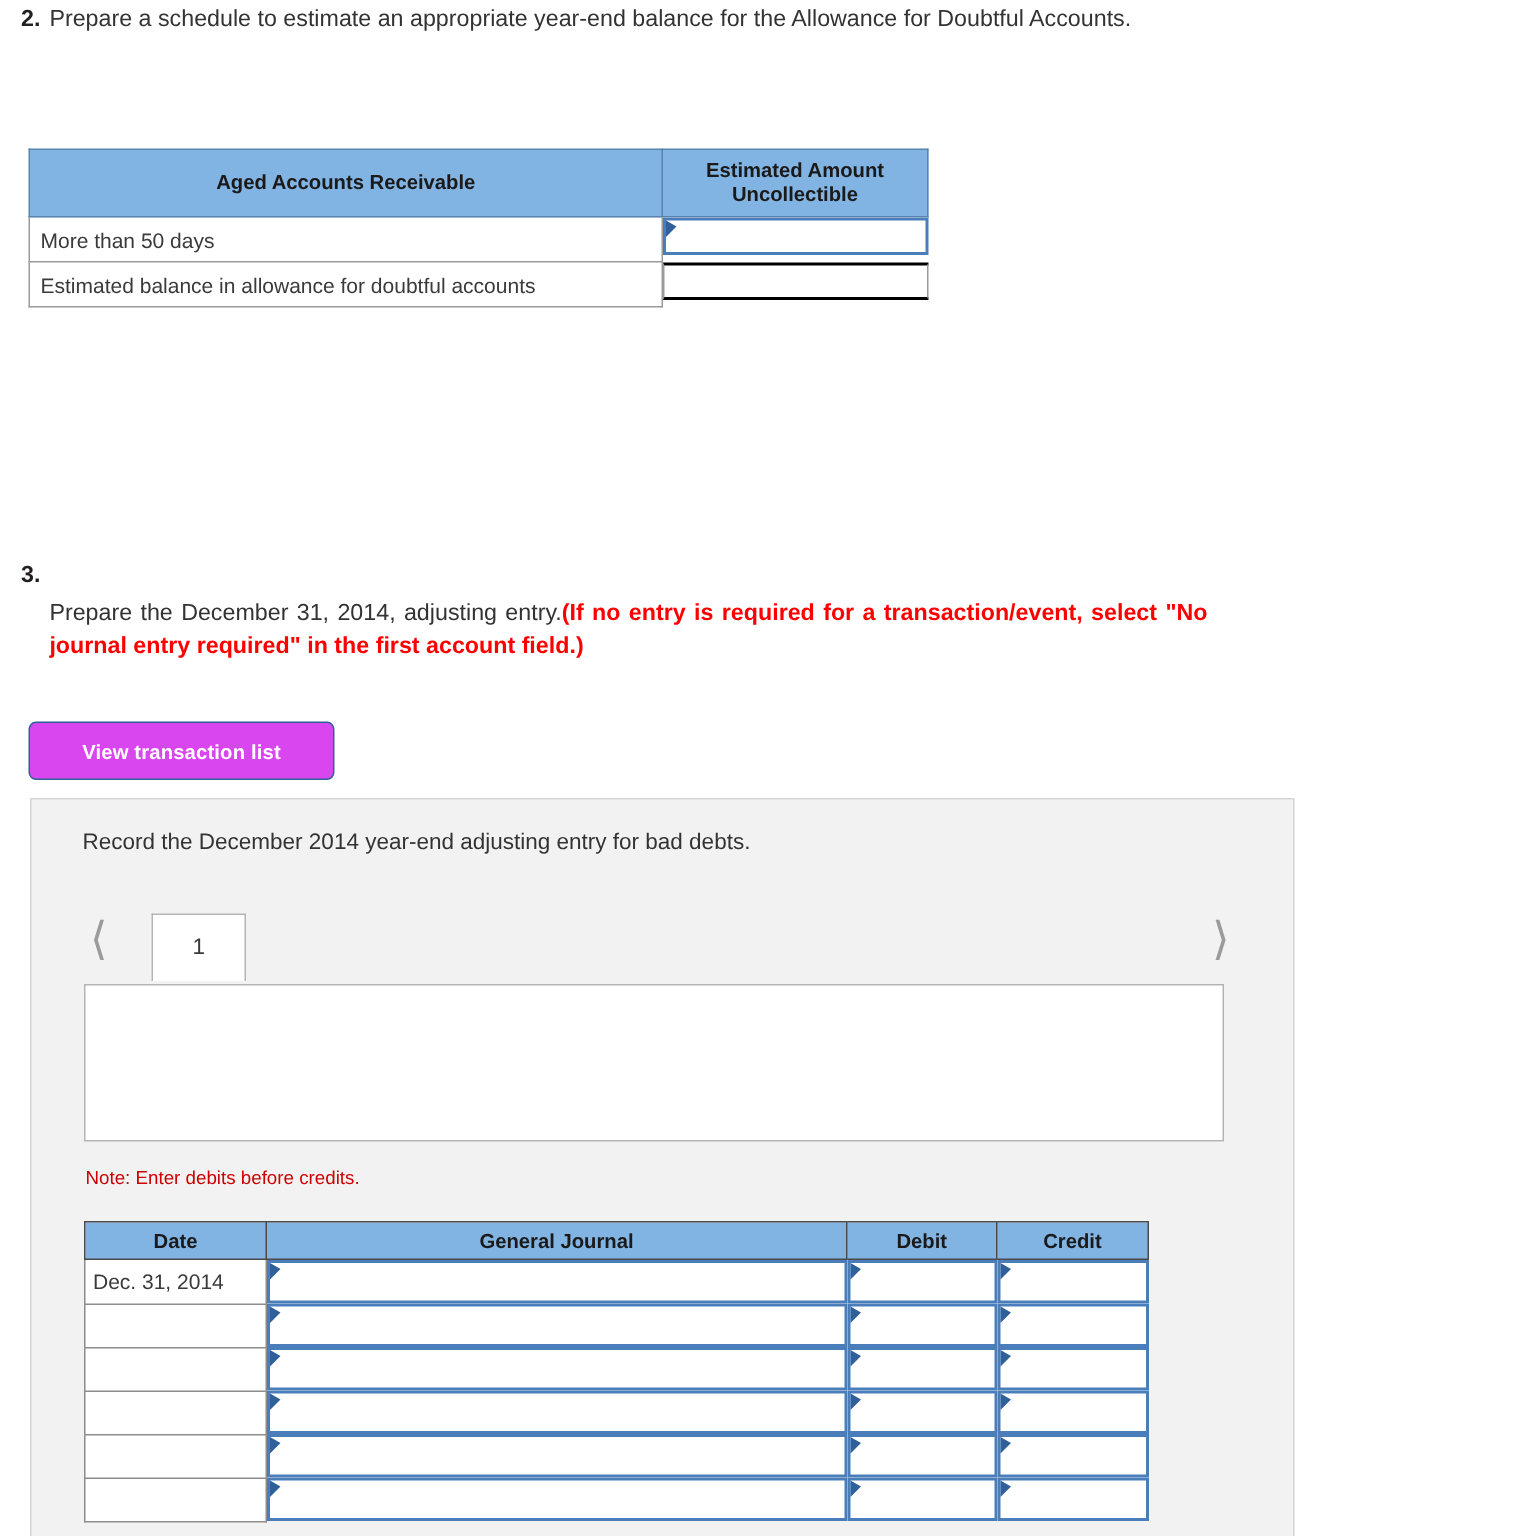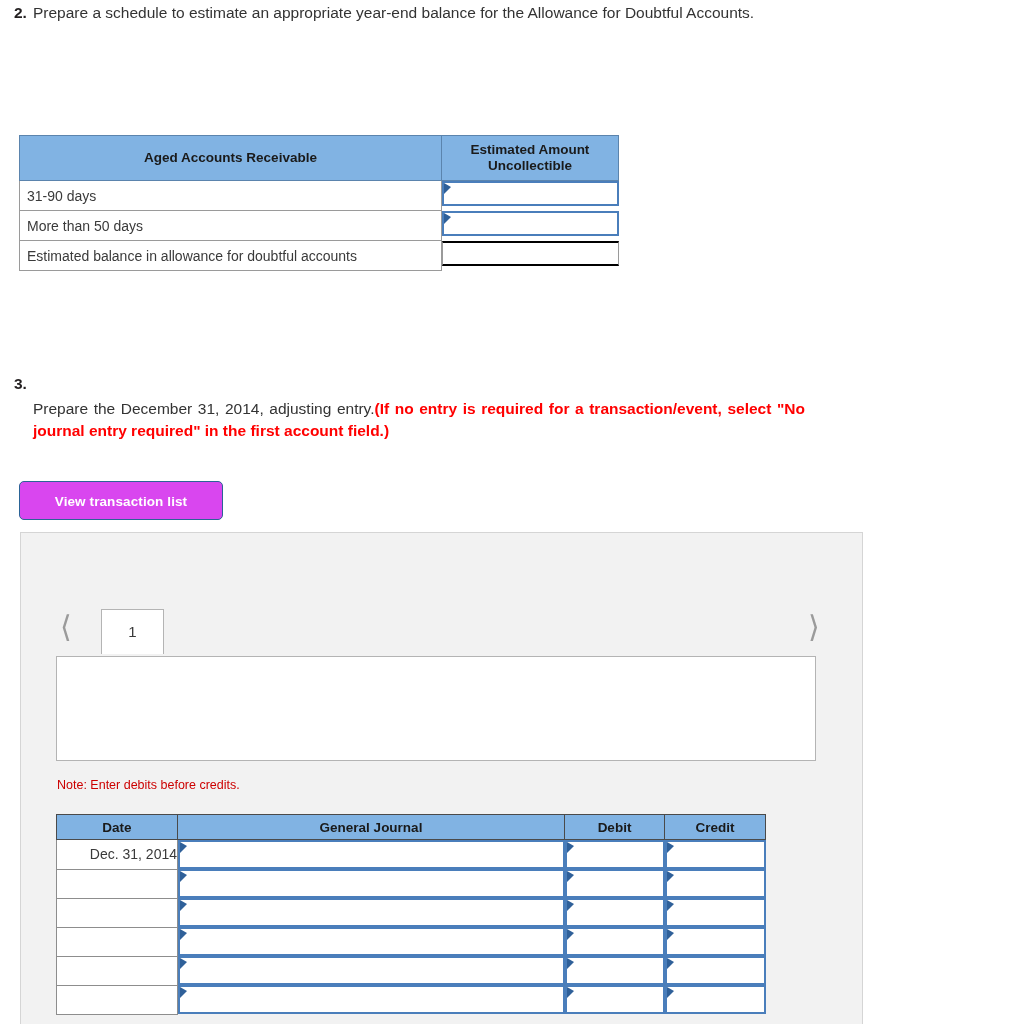--- a/index.html
+++ b/index.html
@@ -53,21 +53,20 @@
     font-weight: bold;
   }
 
   
   #aged-table {
     position: absolute;
     left: 19px;
     top: 99px;
     border-collapse: collapse;
     font-size: 13.5px;
-    margin-top: 36px;
   }
   #aged-table th, #aged-table td {
     padding: 0;
     margin: 0;
   }
   #aged-table .hdr {
     background: #81b3e3;
     color: #1a1a1a;
     font-weight: bold;
     text-align: center;
@@ -247,21 +246,21 @@
     font-size: 13.5px;
   }
   #journal-table td {
     padding: 0;
     background: #ffffff;
     vertical-align: top;
   }
   #journal-table td.date-cell {
     border: 1px solid #8d8d8d;
     height: 28px;
-    text-align: right;
+    text-align: left;
     padding-left: 5px;
     font-size: 14px;
     color: #3a3a3a;
     vertical-align: middle;
   }
   .col-date    { width: 116px; }
   .col-journal { width: 382px; }
   .col-debit   { width: 95px; }
   .col-credit  { width: 96px; }
   #journal-table .inputbox { height: 29px; }
@@ -275,28 +274,20 @@
 </div>
 
 <table id="aged-table">
   <thead>
     <tr>
       <th class="hdr hdr-left">Aged Accounts Receivable</th>
       <th class="hdr hdr-right">Estimated Amount Uncollectible</th>
     </tr>
   </thead>
   <tbody>
-    <tr>
-      <td class="label-cell">31-90 days</td>
-      <td class="amt-cell">
-        <div class="inputbox">
-          <span class="corner"></span>
-        </div>
-      </td>
-    </tr>
     <tr>
       <td class="label-cell">More than 50 days</td>
       <td class="amt-cell">
         <div class="inputbox">
           <span class="corner"></span>
         </div>
       </td>
     </tr>
     <tr>
       <td class="label-cell">Estimated balance in allowance for doubtful accounts</td>
@@ -317,20 +308,21 @@
 <div id="worksheet-panel">
 
 
   <div id="tab-strip">
     <span class="chevron" id="tab-prev">⟨</span>
     <div id="tab-1">1</div>
     <span class="chevron" id="tab-next">⟩</span>
   </div>
 
   <div id="record-box"></div>
+  <div id="record-text">Record the December 2014 year-end adjusting entry for bad debts.</div>
 
   <div id="note-text">Note: Enter debits before credits.</div>
 
   <table id="journal-table">
     <thead>
       <tr>
         <th class="col-date">Date</th>
         <th class="col-journal">General Journal</th>
         <th class="col-debit">Debit</th>
         <th class="col-credit">Credit</th>

